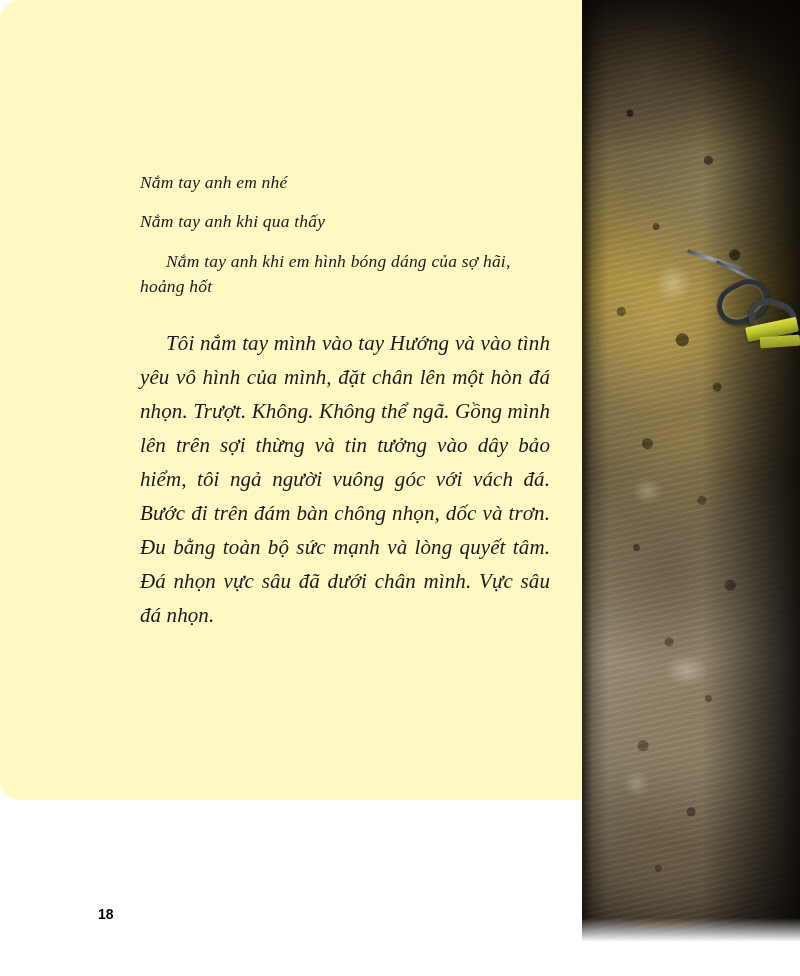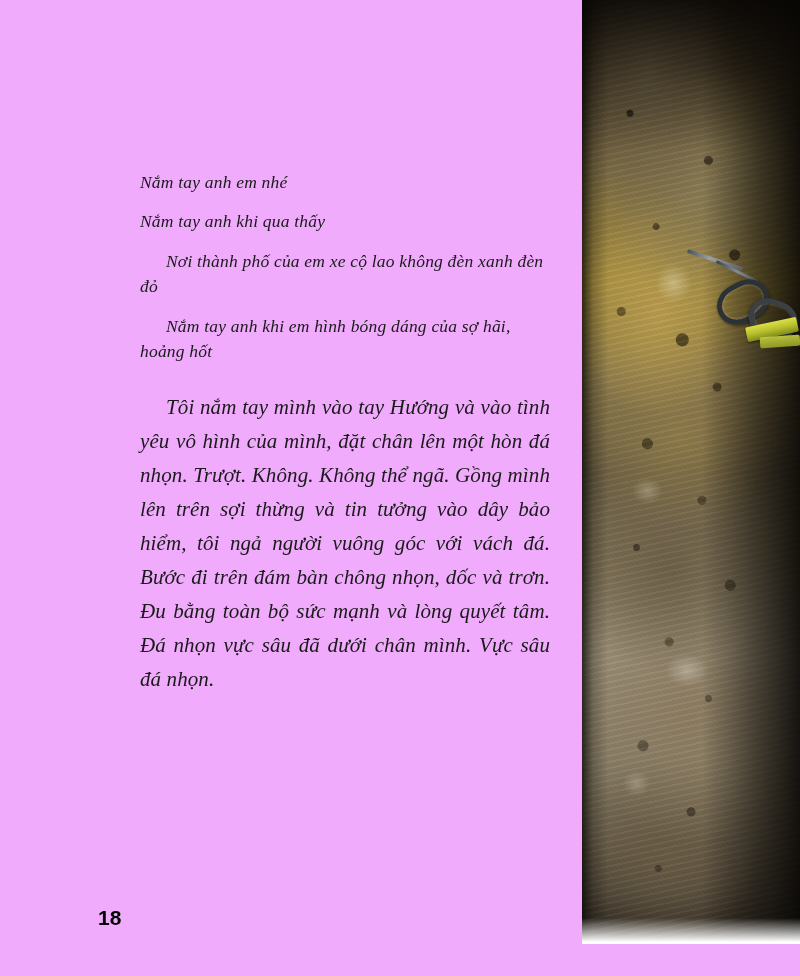--- a/index.html
+++ b/index.html
@@ -9,22 +9,23 @@
   }
   body {
     width: 800px;
     height: 976px;
     font-family: "Liberation Serif", serif;
     overflow: hidden;
   }
   .page {
     position: relative;
     width: 800px;
-    height: 976px;
-    background: #f0abfc;
+    height: 800px;
+    background: #fef9c3;
+    border-radius: 19px;
   }
 
   
   .text-column {
     position: absolute;
     left: 140px;
     top: 170px;
     width: 410px;
   }
 
@@ -60,21 +61,21 @@
     margin-bottom: 0;
   }
 
   
   .page-number {
     position: absolute;
     left: 98px;
     top: 906px;
     font-family: "Liberation Sans", sans-serif;
     font-weight: bold;
-    font-size: 21px;
+    font-size: 14px;
     color: #000000;
   }
 
   
   .photo {
     position: absolute;
     right: 0;
     top: 0;
     width: 218px;
     height: 944px;
@@ -226,21 +227,20 @@
 </head>
 <body>
 
 <div class="page">
 
   <div class="text-column">
 
     <div class="poem">
       <p>Nắm tay anh em nhé</p>
       <p>Nắm tay anh khi qua thấy</p>
-      <p class="indent">Nơi thành phố của em xe cộ lao không đèn xanh đèn đỏ</p>
       <p class="indent">Nắm tay anh khi em hình bóng dáng của sợ hãi, hoảng hốt</p>
     </div>
 
     <div class="prose">
       <p>Tôi nắm tay mình vào tay Hướng và vào tình yêu vô hình của mình, đặt chân lên một hòn đá nhọn. Trượt. Không. Không thể ngã. Gồng mình lên trên sợi thừng và tin tưởng vào dây bảo hiểm, tôi ngả người vuông góc với vách đá. Bước đi trên đám bàn chông nhọn, dốc và trơn. Đu bằng toàn bộ sức mạnh và lòng quyết tâm. Đá nhọn vực sâu đã dưới chân mình. Vực sâu đá nhọn.</p>
     </div>
 
   </div>
 
   <div class="page-number">18</div>

